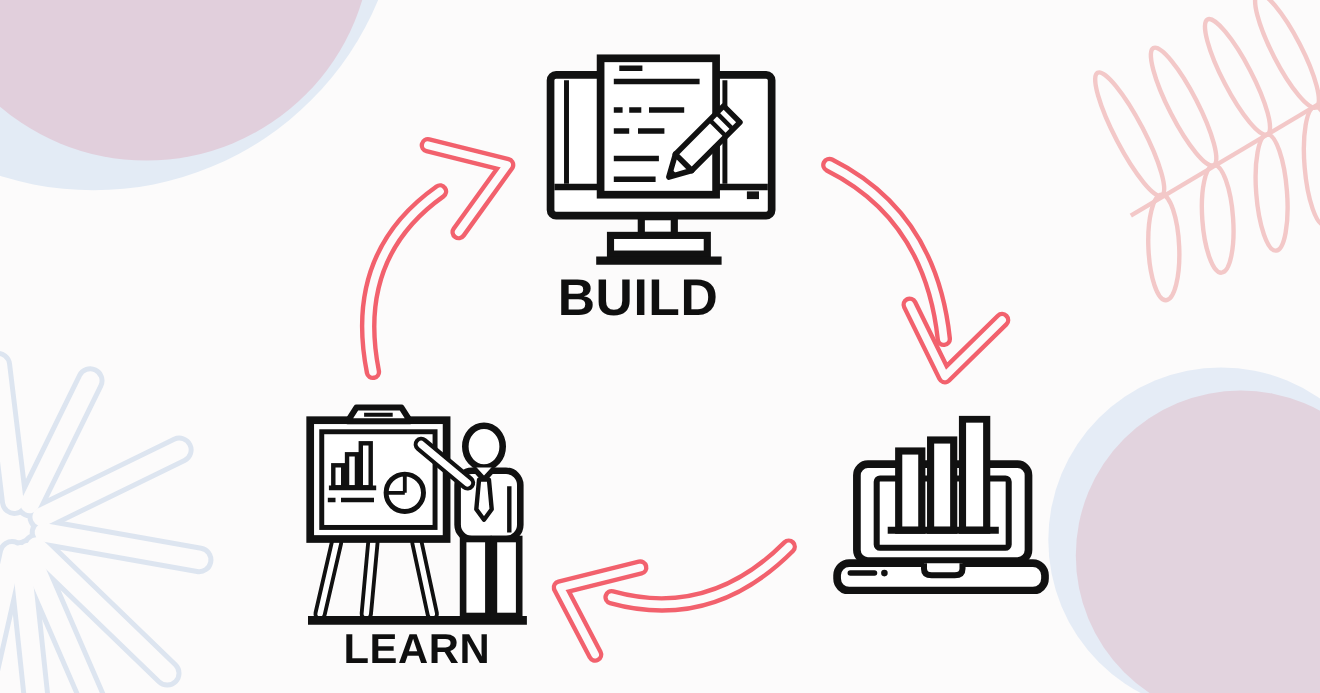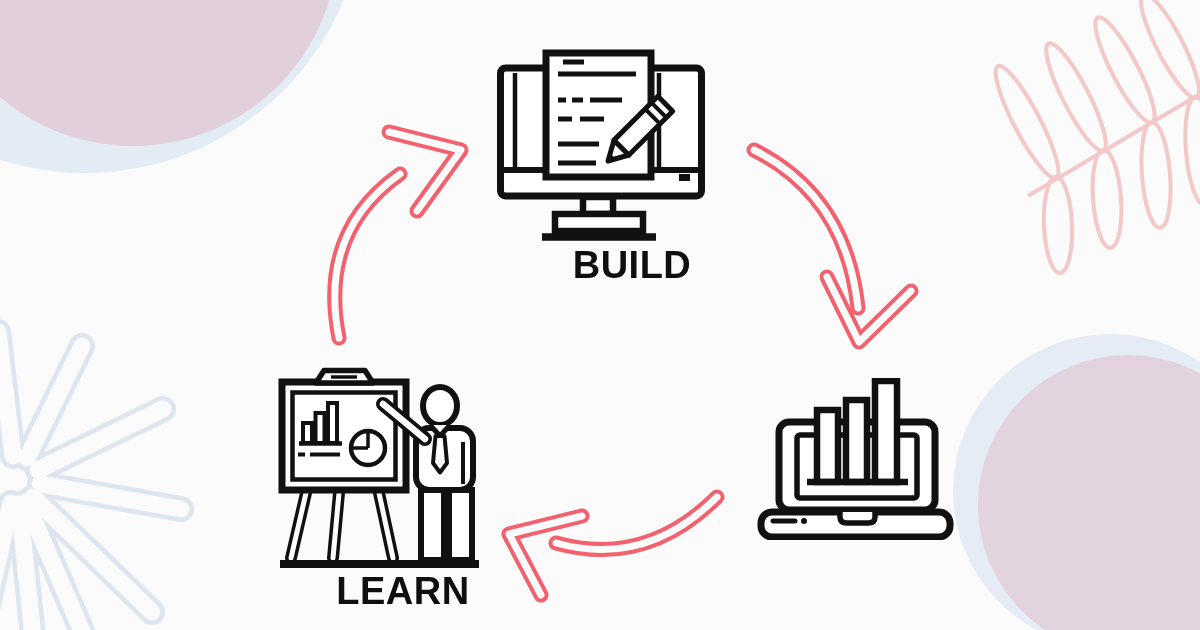--- a/index.html
+++ b/index.html
@@ -6,23 +6,23 @@
   .canvas{
     position:relative;width:1200px;height:630px;overflow:hidden;
     background:#fcfbfb;
     font-family:"Liberation Sans","DejaVu Sans",sans-serif;
   }
   .layer{position:absolute;left:0;top:0;}
   .node-label{
     position:absolute;transform:translateX(-50%);
     font-weight:bold;color:#0f0f0f;letter-spacing:.5px;line-height:1;white-space:nowrap;
   }
-  .label-build{left:632px;top:246px;font-size:38px;}
+  .label-build{left:580px;top:246px;font-size:47px;}
   .label-measure{left:858px;top:548px;font-size:37px;}
-  .label-learn{left:379px;top:572px;font-size:38px;margin-left:24px;}
+  .label-learn{left:379px;top:572px;font-size:38px;}
   .mvp-title{
     position:absolute;left:601px;top:286px;transform:translateX(-50%);
     font-size:63px;font-weight:bold;color:#4a84bd;line-height:1;letter-spacing:-1px;
   }
   .icon-svg{position:absolute;}
   .icon-build{left:495px;top:45px;}
   .icon-measure{left:755px;top:378px;}
   .icon-learn{left:276px;top:366px;}
 </style>
 </head>

